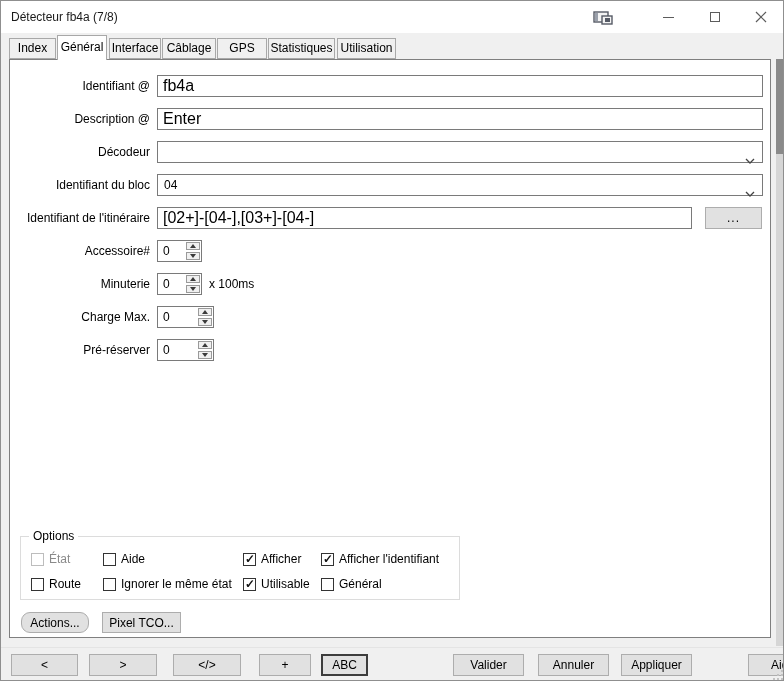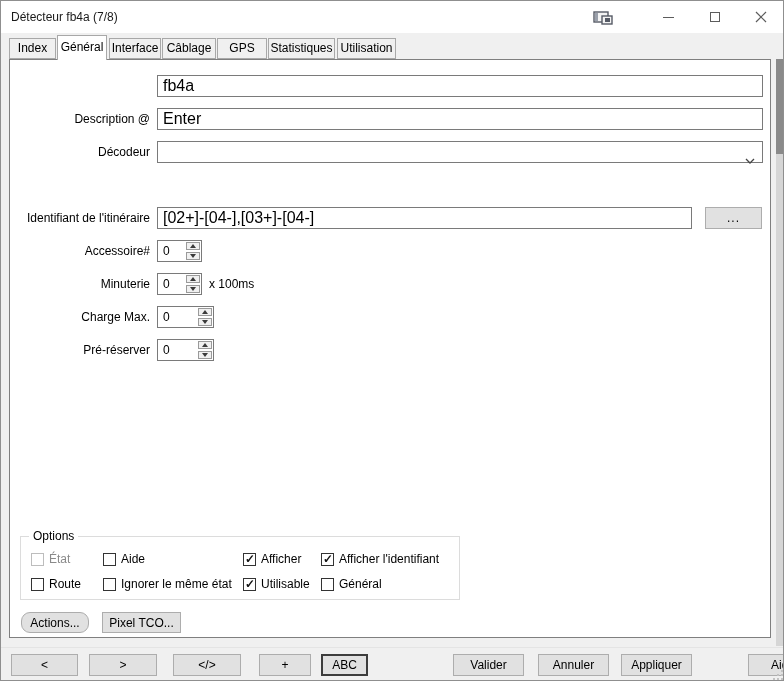--- a/index.html
+++ b/index.html
@@ -188,40 +188,52 @@
   <div class="tab t1 active">Général</div>
   <div class="tab t2">Interface</div>
   <div class="tab t3">Câblage</div>
   <div class="tab t4">GPS</div>
   <div class="tab t5">Statistiques</div>
   <div class="tab t6">Utilisation</div>
 
   <div class="panel">
 
     <div class="row" style="top:15px; width:760px;">
+      <span class="flabel">Identifiant @</span>
       <span class="tbox w-full"><input value="fb4a" style=""></span>
     </div>
 
     <div class="row" style="top:48px; width:760px;">
       <span class="flabel">Description @</span>
       <span class="tbox w-full"><input value="Enter" style=""></span>
     </div>
 
     <div class="row" style="top:81px; width:760px;">
       <span class="flabel">Décodeur</span>
       <span class="combo w-full">
         <span class="val"></span>
         <span class="chev">
           <svg width="10" height="6" viewBox="0 0 10 6">
               <polyline points="1,1 5,5 9,1" fill="none" stroke="#444" stroke-width="1.3"></polyline>
             </svg>
         </span>
       </span>
     </div>
 
+    <div class="row" style="top:114px; width:760px;">
+      <span class="flabel">Identifiant du bloc</span>
+      <span class="combo w-full">
+        <span class="val">04</span>
+        <span class="chev">
+          <svg width="10" height="6" viewBox="0 0 10 6">
+              <polyline points="1,1 5,5 9,1" fill="none" stroke="#444" stroke-width="1.3"></polyline>
+            </svg>
+        </span>
+      </span>
+    </div>
 
     <div class="row" style="top:147px; width:760px;">
       <span class="flabel">Identifiant de l'itinéraire</span>
       <span class="tbox" style="width:535px;"><input value="[02+]-[04-],[03+]-[04-]" style=""></span>
       <span class="btn browse-btn">...</span>
     </div>
 
     <div class="row" style="top:180px; width:760px;">
       <span class="flabel">Accessoire#</span>
       <span class="spin" style="width:45px;">

